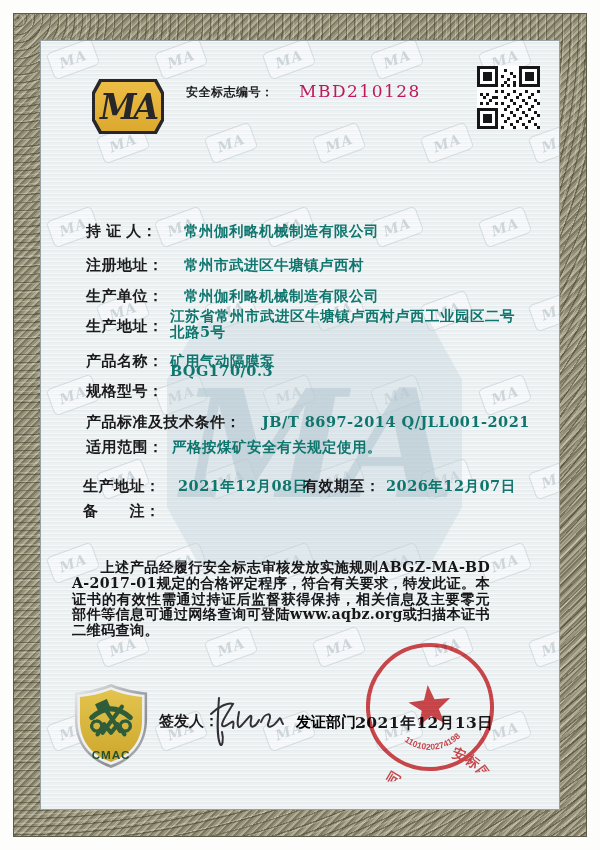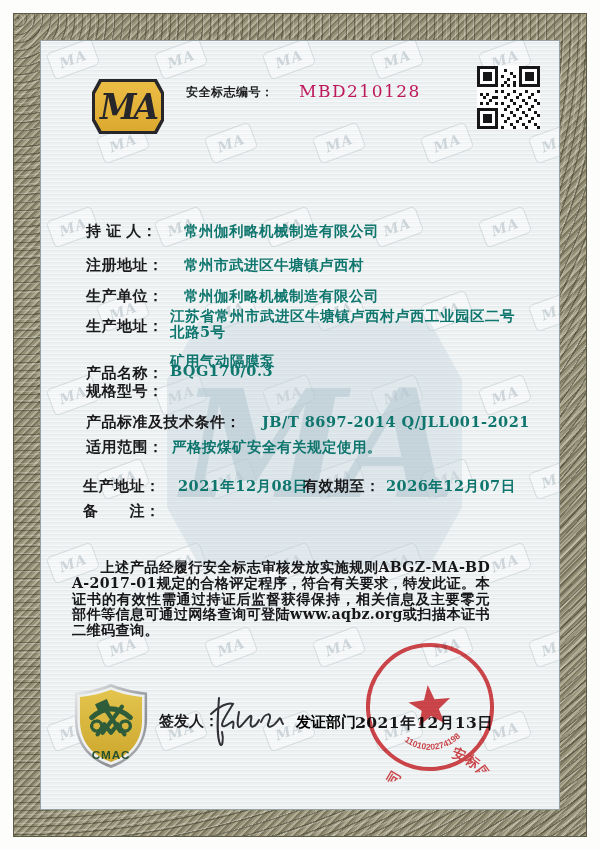--- a/index.html
+++ b/index.html
@@ -210,21 +210,21 @@
 
 
     <div class="lbl" style="left:86px;top:222px;">持 证 人：</div>
     <div class="val" style="left:184px;top:222px;">常州伽利略机械制造有限公司</div>
     <div class="lbl" style="left:86px;top:256px;">注册地址：</div>
     <div class="val" style="left:184px;top:256px;">常州市武进区牛塘镇卢西村</div>
     <div class="lbl" style="left:86px;top:287px;">生产单位：</div>
     <div class="val" style="left:184px;top:287px;">常州伽利略机械制造有限公司</div>
     <div class="lbl" style="left:86px;top:317px;">生产地址：</div>
     <div class="val wrap" style="left:170px;top:308px;">江苏省常州市武进区牛塘镇卢西村卢西工业园区二号北路5号</div>
-    <div class="lbl" style="left:86px;top:364px;">产品名称：</div>
+    <div class="lbl" style="left:86px;top:352px;">产品名称：</div>
     <div class="val" style="left:170px;top:352px;">矿用气动隔膜泵</div>
     <div class="lbl" style="left:86px;top:382px;">规格型号：</div>
     <div class="val" style="left:170px;top:362px;">BQG170/0.3</div>
     <div class="lbl" style="left:86px;top:413px;">产品标准及技术条件：</div>
     <div class="val" style="left:262px;top:413px;">JB/T 8697-2014  Q/JLL001-2021</div>
     <div class="lbl" style="left:86px;top:438px;">适用范围：</div>
     <div class="val" style="left:172px;top:438px;">严格按煤矿安全有关规定使用。</div>
 
     <div class="lbl" style="left:83px;top:477px;">生产地址：</div>
     <div class="val" style="left:178px;top:477px;">2021年12月08日</div>

